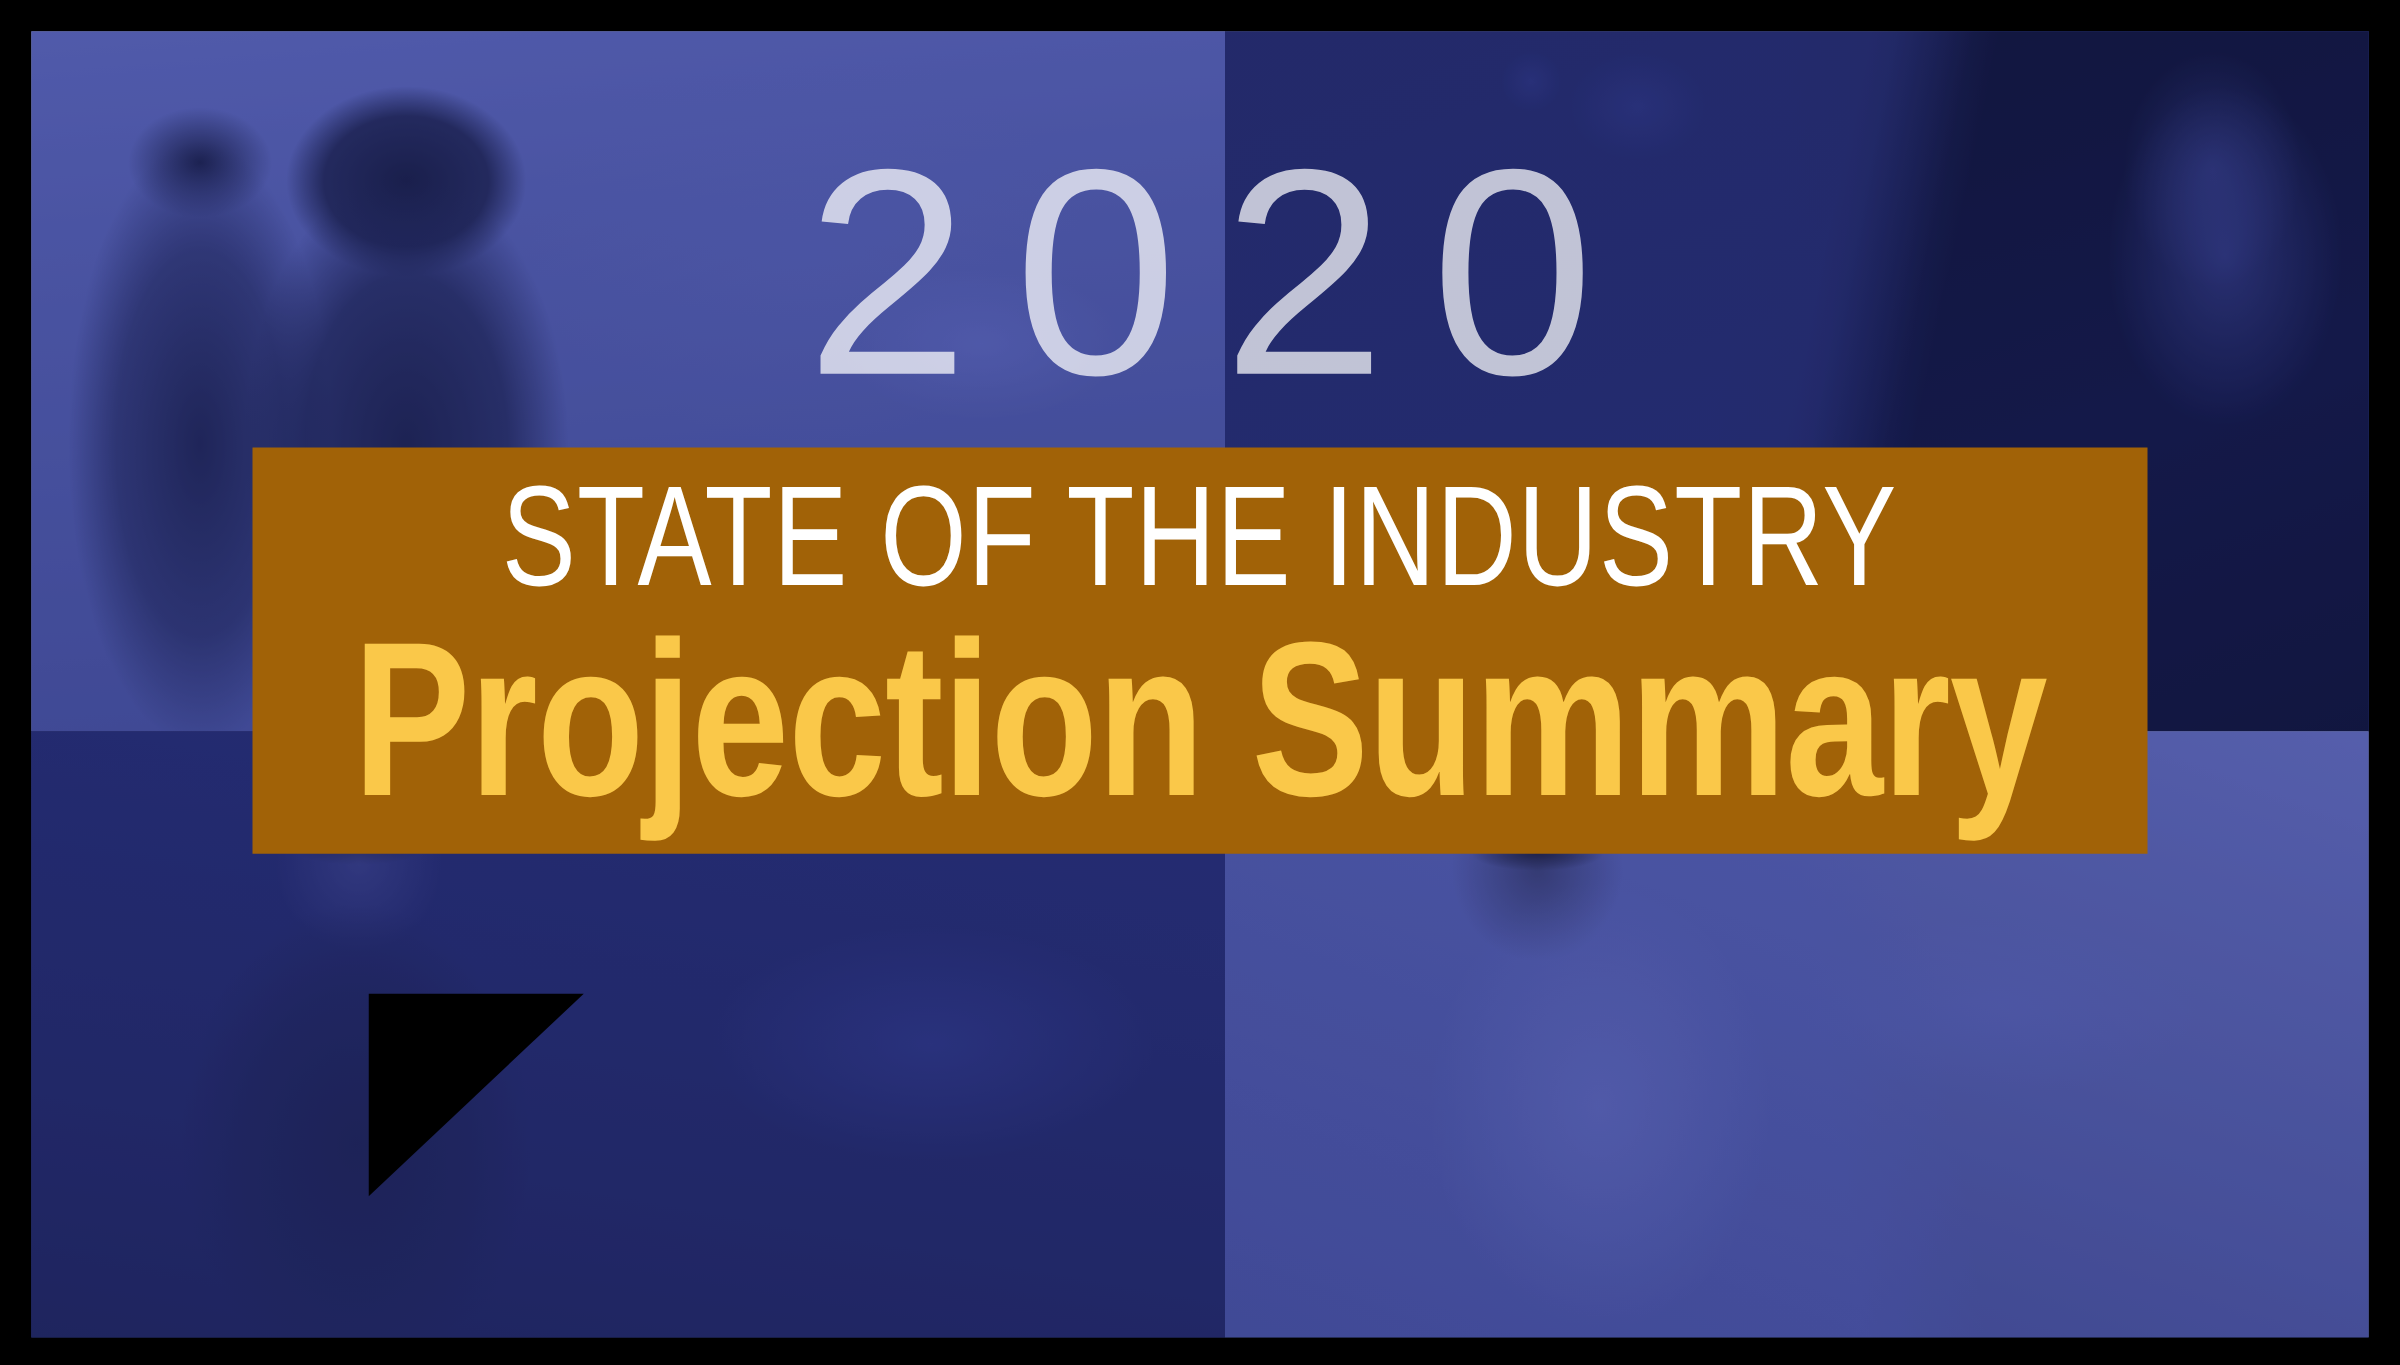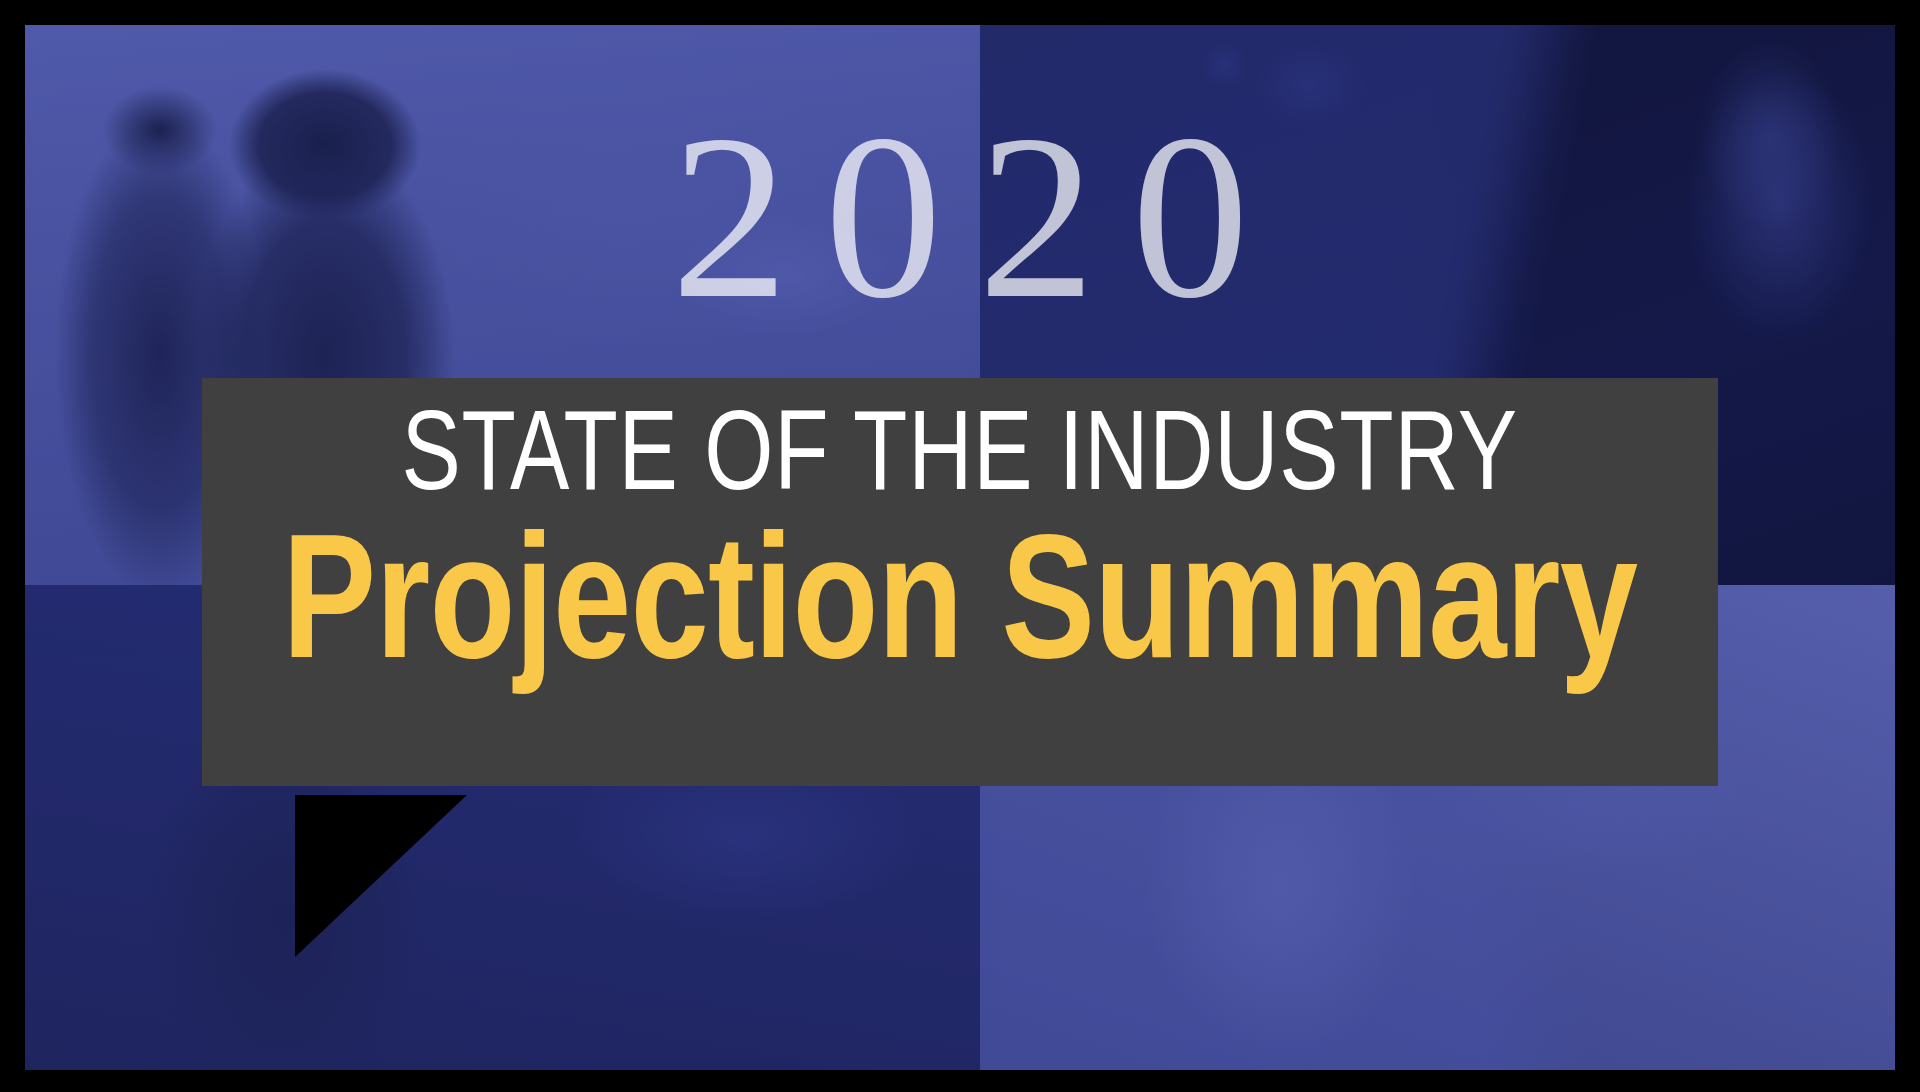--- a/index.html
+++ b/index.html
@@ -89,37 +89,37 @@
   #quad-tl .tint { opacity:.34; }
   #quad-tr .tint { opacity:.26; }
   #quad-bl .tint { opacity:.40; }
   #quad-br .tint { opacity:.30; }
 
   
   #year {
     position:absolute;
     left:0; right:0; top:100px;
     text-align:center;
-    font-family:Liberation Serif, serif;
+    font-family:Liberation Sans, sans-serif;
     font-size:235px;
     font-weight:300;
     letter-spacing:36px;
     line-height:1;
     color:rgba(255,255,255,.72);
     text-indent:36px;
     user-select:none;
     z-index:5;
   }
 
   
   #bubble {
     position:absolute;
-    left:202px; top:378px;
-    width:1516px; height:408px;
-    background:#404040;
+    left:202px; top:358px;
+    width:1516px; height:325px;
+    background:#a16207;
     z-index:10;
   }
   #bubble-tail {
     position:absolute;
     left:295px; top:795px;
     width:0; height:0;
     border-left:0 solid transparent;
     border-top:162px solid #000000;
     border-right:172px solid transparent;
     z-index:10;

